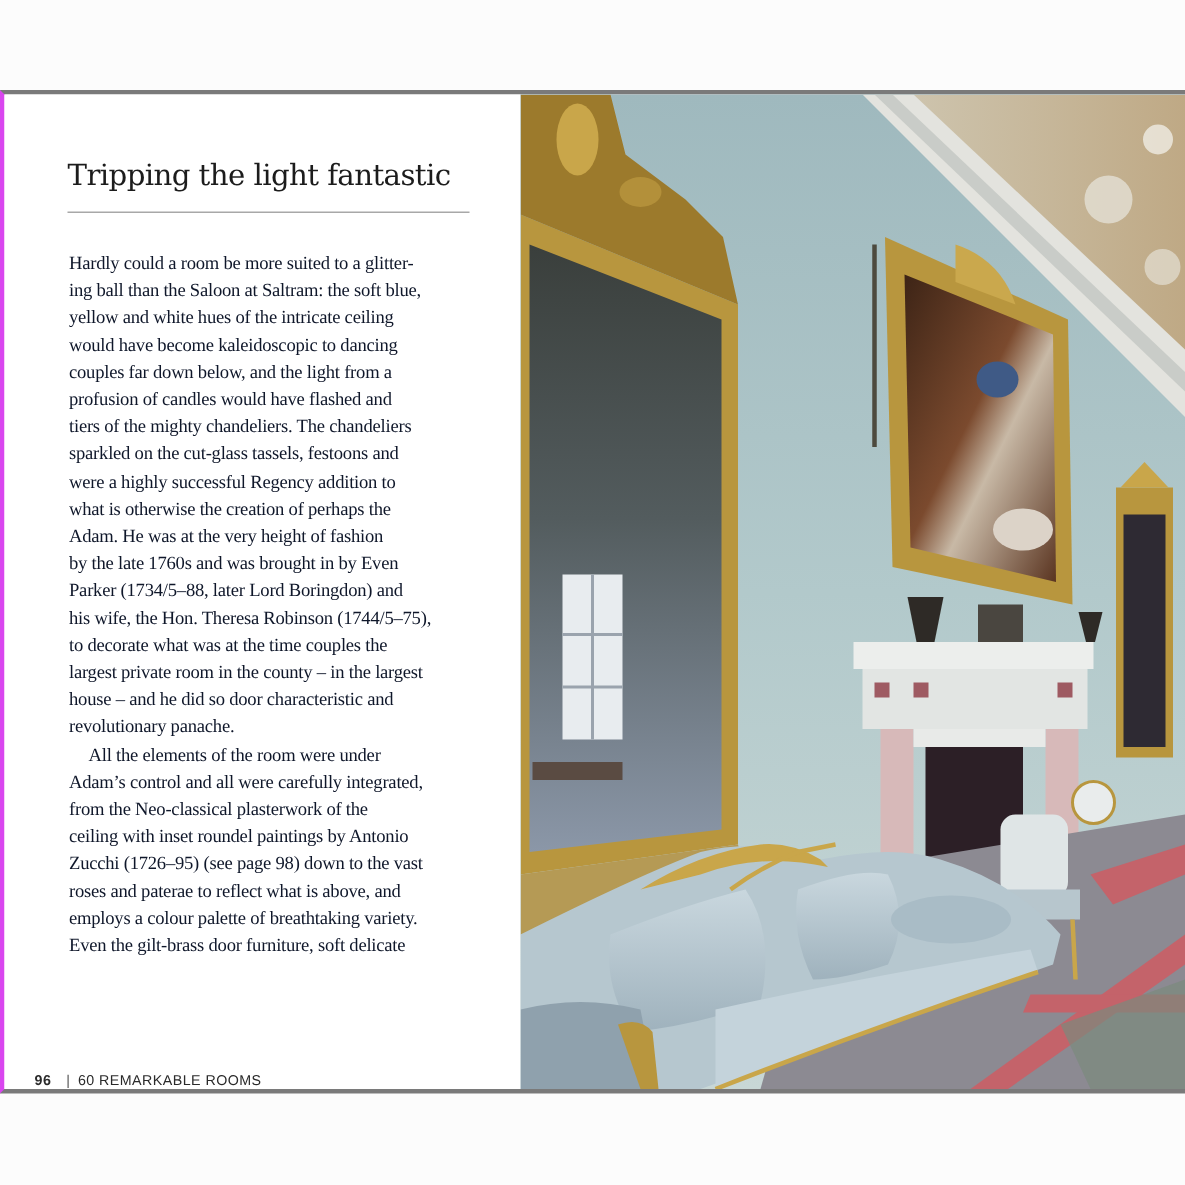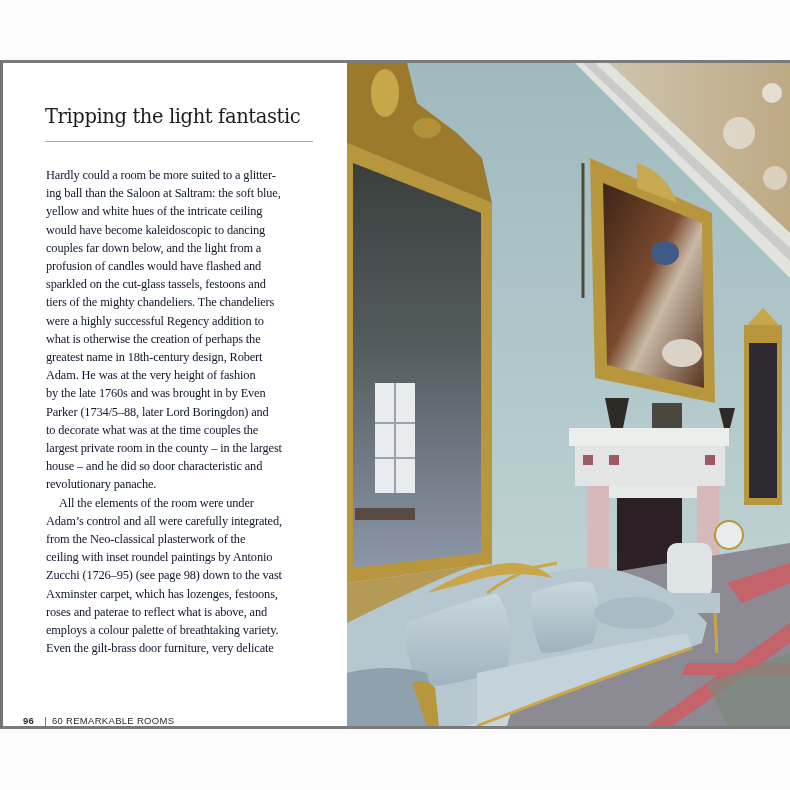--- a/index.html
+++ b/index.html
@@ -4,21 +4,21 @@
 <style>
   html, body { margin: 0; padding: 0; }
   body {
     width: 790px; height: 790px; background: #fcfcfc;
     position: relative; overflow: hidden;
     font-family: "Liberation Sans", sans-serif;
   }
   .spread {
     position: absolute; left: 0; top: 60px; width: 790px; height: 669px;
     border-top: 3px solid #7a7a7a; border-bottom: 3px solid #7a7a7a;
-    border-left: 3px solid #737373;
+    border-left: 3px solid #d946ef;
     box-sizing: border-box; background: #fff;
   }
   .left-page {
     position: absolute; left: 0; top: 0; width: 344px; height: 100%;
     background: #fff;
   }
   .title {
     position: absolute; left: 42px; top: 42px;
     font-family: "DejaVu Serif", serif; font-size: 19.5px; color: #1c1c1c;
     letter-spacing: -0.4px; white-space: nowrap;
@@ -57,42 +57,41 @@
     <div class="rule"></div>
 
     <div class="body-text">
 
       <span class="line">Hardly could a room be more suited to a glitter-</span>
       <span class="line">ing ball than the Saloon at Saltram: the soft blue,</span>
       <span class="line">yellow and white hues of the intricate ceiling</span>
       <span class="line">would have become kaleidoscopic to dancing</span>
       <span class="line">couples far down below, and the light from a</span>
       <span class="line">profusion of candles would have flashed and</span>
+      <span class="line">tiers of the mighty chandeliers. The chandeliers</span>
       <span class="line">sparkled on the cut-glass tassels, festoons and</span>
-      <span class="line">tiers of the mighty chandeliers. The chandeliers</span>
       <span class="line">were a highly successful Regency addition to</span>
       <span class="line">what is otherwise the creation of perhaps the</span>
-      <span class="line">greatest name in 18th-century design, Robert</span>
       <span class="line">Adam. He was at the very height of fashion</span>
       <span class="line">by the late 1760s and was brought in by Even</span>
       <span class="line">Parker (1734/5–88, later Lord Boringdon) and</span>
+      <span class="line">his wife, the Hon. Theresa Robinson (1744/5–75),</span>
       <span class="line">to decorate what was at the time couples the</span>
       <span class="line">largest private room in the county – in the largest</span>
       <span class="line">house – and he did so door characteristic and</span>
       <span class="line">revolutionary panache.</span>
 
       <span class="line indent">All the elements of the room were under</span>
       <span class="line">Adam’s control and all were carefully integrated,</span>
       <span class="line">from the Neo-classical plasterwork of the</span>
       <span class="line">ceiling with inset roundel paintings by Antonio</span>
       <span class="line">Zucchi (1726–95) (see page 98) down to the vast</span>
-      <span class="line">Axminster carpet, which has lozenges, festoons,</span>
       <span class="line">roses and paterae to reflect what is above, and</span>
       <span class="line">employs a colour palette of breathtaking variety.</span>
-      <span class="line">Even the gilt-brass door furniture, very delicate</span>
+      <span class="line">Even the gilt-brass door furniture, soft delicate</span>
     </div>
 
     <div class="folio">
       <span class="num">96</span><span class="sep">|</span><span>60 REMARKABLE ROOMS</span>
     </div>
   </div>
 
   <div class="photo">
     <svg width="443" height="663" viewBox="0 0 443 663">
       <defs>

